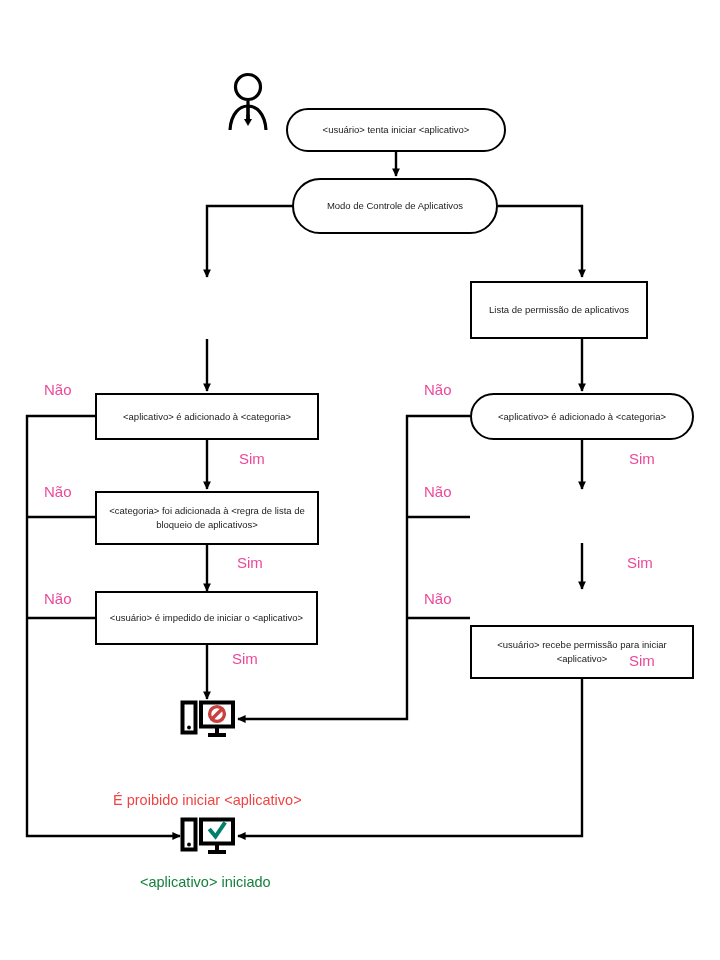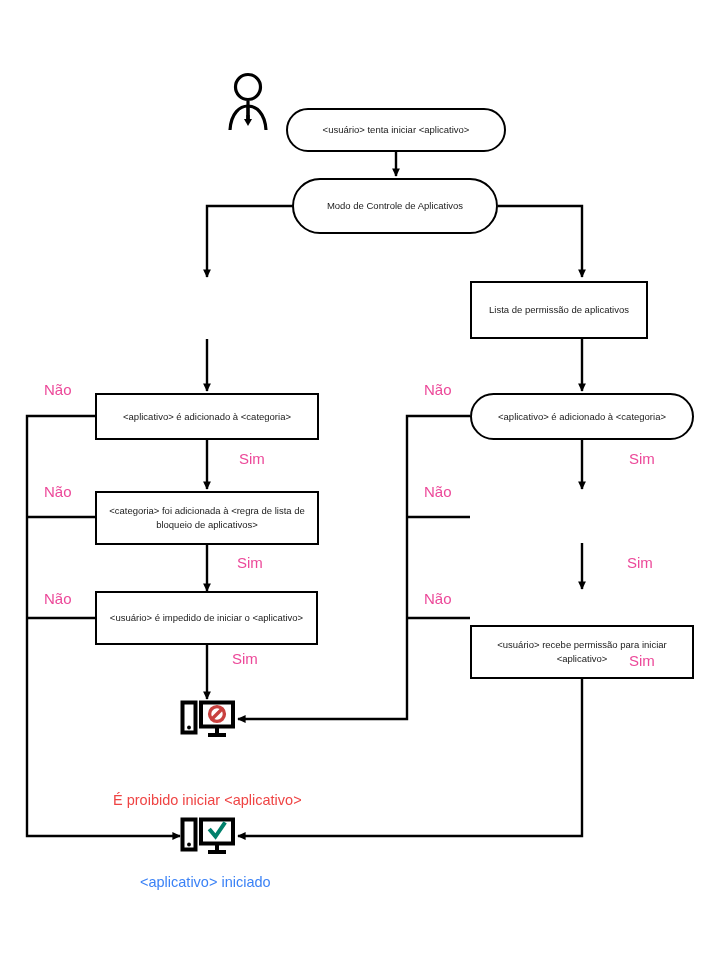--- a/index.html
+++ b/index.html
@@ -126,15 +126,15 @@
   </svg>
   <div class="result-label" style="left:113px;top:792px;color:#ef4444;">É proibido iniciar &lt;aplicativo&gt;</div>
 
   <svg class="icon-wrap" style="left:180px;top:817px;width:56px;height:42px;" viewBox="0 0 56 42">
     <rect x="2.5" y="2.5" width="13" height="30" fill="none" stroke="#000" stroke-width="4"></rect>
     <circle cx="9" cy="27.5" r="1.9" fill="#000"></circle>
     <rect x="21" y="2.5" width="32" height="24" fill="none" stroke="#000" stroke-width="4"></rect>
     <path d="M37,26.5 L37,33 M28,35 L46,35" stroke="#000" stroke-width="4" fill="none"></path>
     <path d="M30.5,13.5 L35.5,19.5 L44,7" fill="none" stroke="#00806b" stroke-width="4" stroke-linecap="square"></path>
   </svg>
-  <div class="result-label" style="left:140px;top:874px;color:#3b82f6;">&lt;aplicativo&gt; iniciado</div>
+  <div class="result-label" style="left:140px;top:874px;color:#15803d;">&lt;aplicativo&gt; iniciado</div>
 
 </div>
 
 </body></html>

